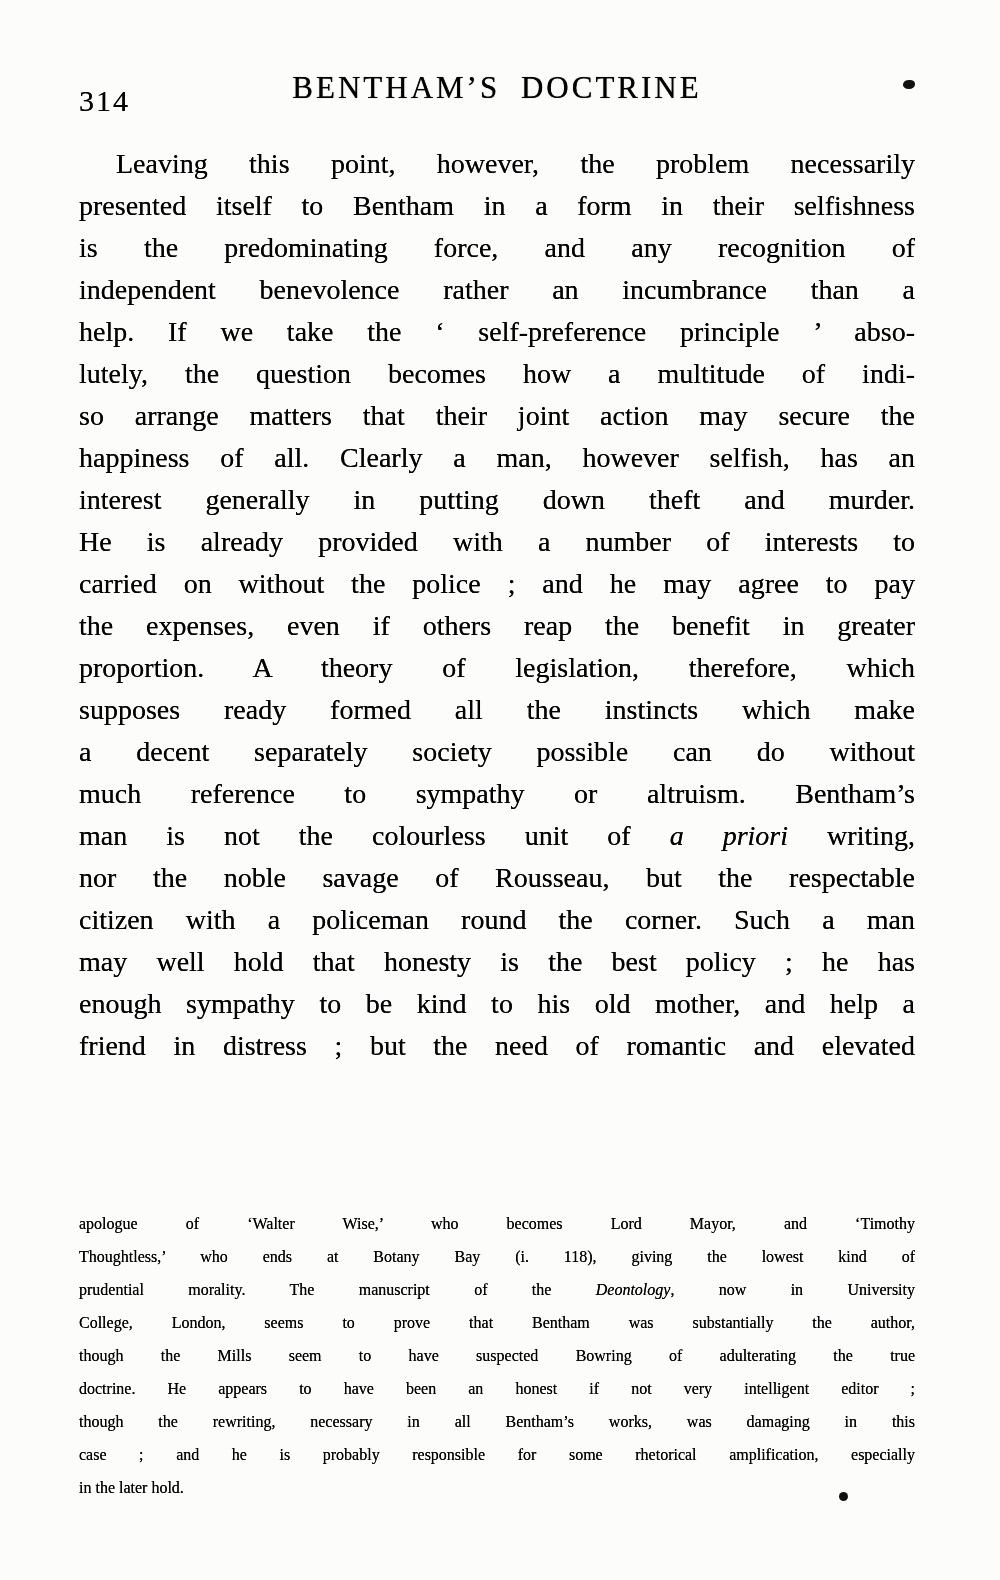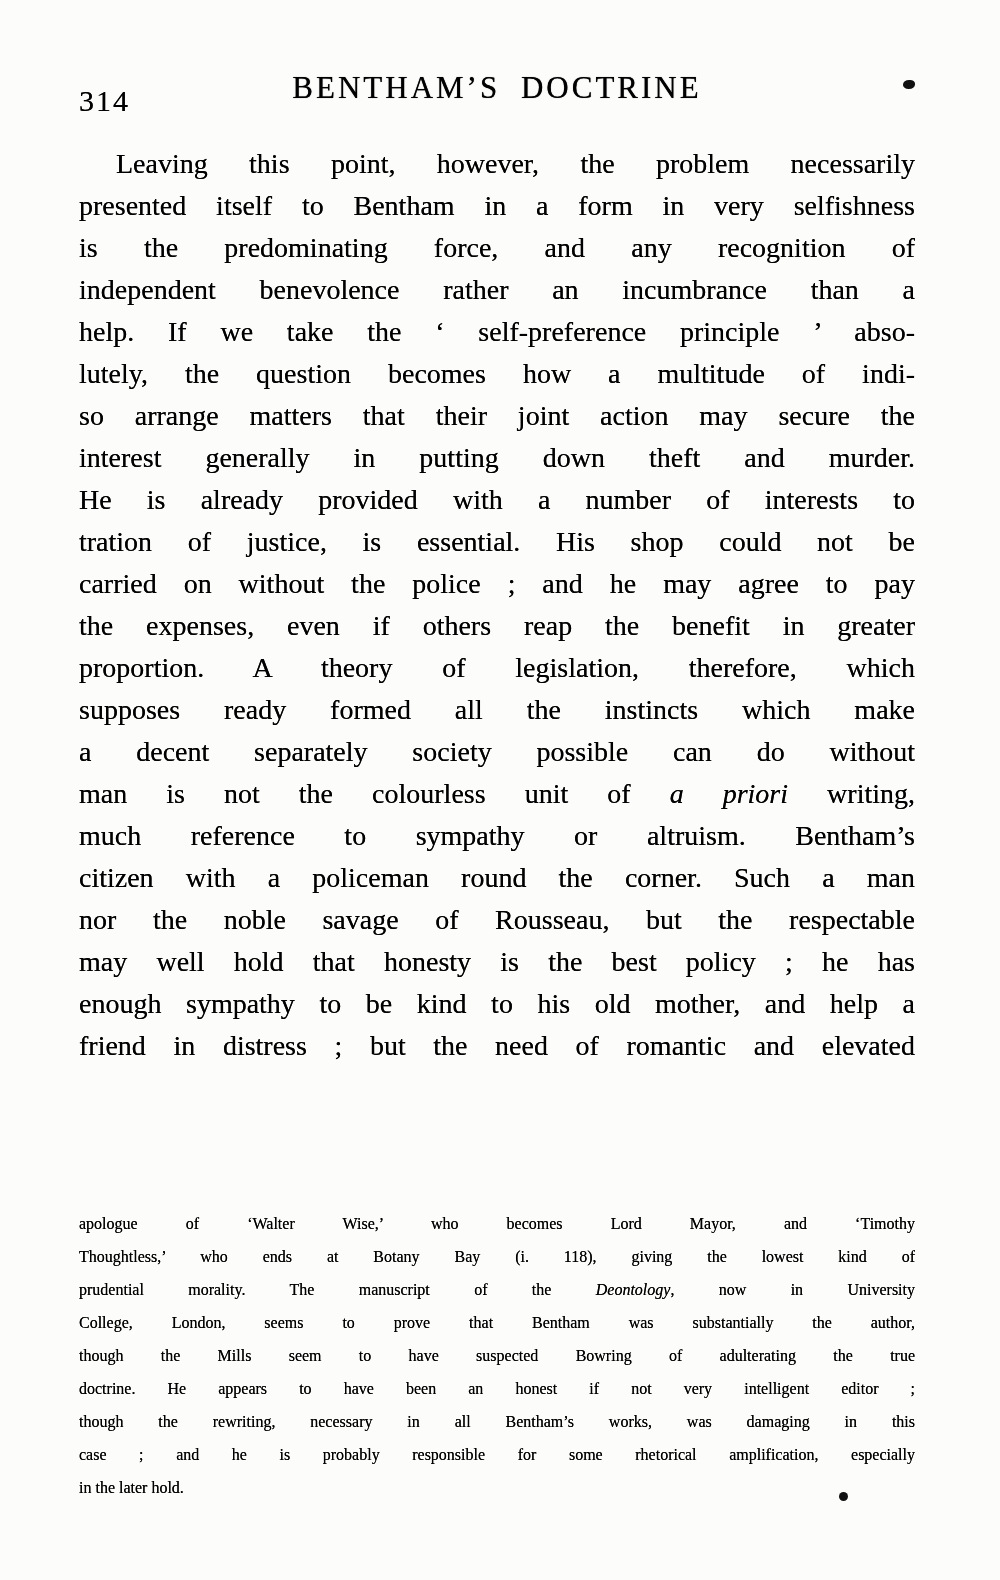--- a/index.html
+++ b/index.html
@@ -92,38 +92,38 @@
 
 <div class="page">
 
   <div class="textblock header">
     <span class="pagenum">314</span>
     <div class="runtitle">BENTHAM’S DOCTRINE</div>
   </div>
 
   <div class="textblock body-text">
       <div class="line"><span>Leaving this point, however, the problem necessarily</span></div>
-      <div class="line"><span>presented itself to Bentham in a form in very selfishness</span></div>
+      <div class="line"><span>presented itself to Bentham in a form in their selfishness</span></div>
       <div class="line"><span>is the predominating force, and any recognition of</span></div>
       <div class="line"><span>independent benevolence rather an incumbrance than a</span></div>
       <div class="line"><span>help. If we take the ‘ self-preference principle ’ abso-</span></div>
       <div class="line"><span>lutely, the question becomes how a multitude of indi-</span></div>
       <div class="line"><span>so arrange matters that their joint action may secure the</span></div>
+      <div class="line"><span>happiness of all. Clearly a man, however selfish, has an</span></div>
       <div class="line"><span>interest generally in putting down theft and murder.</span></div>
       <div class="line"><span>He is already provided with a number of interests to</span></div>
-      <div class="line"><span>tration of justice, is essential. His shop could not be</span></div>
       <div class="line"><span>carried on without the police ; and he may agree to pay</span></div>
       <div class="line"><span>the expenses, even if others reap the benefit in greater</span></div>
       <div class="line"><span>proportion. A theory of legislation, therefore, which</span></div>
       <div class="line"><span>supposes ready formed all the instincts which make</span></div>
       <div class="line"><span>a decent separately society possible can do without</span></div>
+      <div class="line"><span>much reference to sympathy or altruism. Bentham’s</span></div>
       <div class="line"><span>man is not the colourless unit of </span><i>a priori</i><span> writing,</span></div>
-      <div class="line"><span>much reference to sympathy or altruism. Bentham’s</span></div>
+      <div class="line"><span>nor the noble savage of Rousseau, but the respectable</span></div>
       <div class="line"><span>citizen with a policeman round the corner. Such a man</span></div>
-      <div class="line"><span>nor the noble savage of Rousseau, but the respectable</span></div>
       <div class="line"><span>may well hold that honesty is the best policy ; he has</span></div>
       <div class="line"><span>enough sympathy to be kind to his old mother, and help a</span></div>
       <div class="line"><span>friend in distress ; but the need of romantic and elevated</span></div>
     </div>
 
   <div class="textblock footnote">
       <div class="line"><span>apologue of ‘Walter Wise,’ who becomes Lord Mayor, and ‘Timothy</span></div>
       <div class="line"><span>Thoughtless,’ who ends at Botany Bay (i. 118), giving the lowest kind of</span></div>
       <div class="line"><span>prudential morality. The manuscript of the </span><i>Deontology</i><span>, now in University</span></div>
       <div class="line"><span>College, London, seems to prove that Bentham was substantially the author,</span></div>

